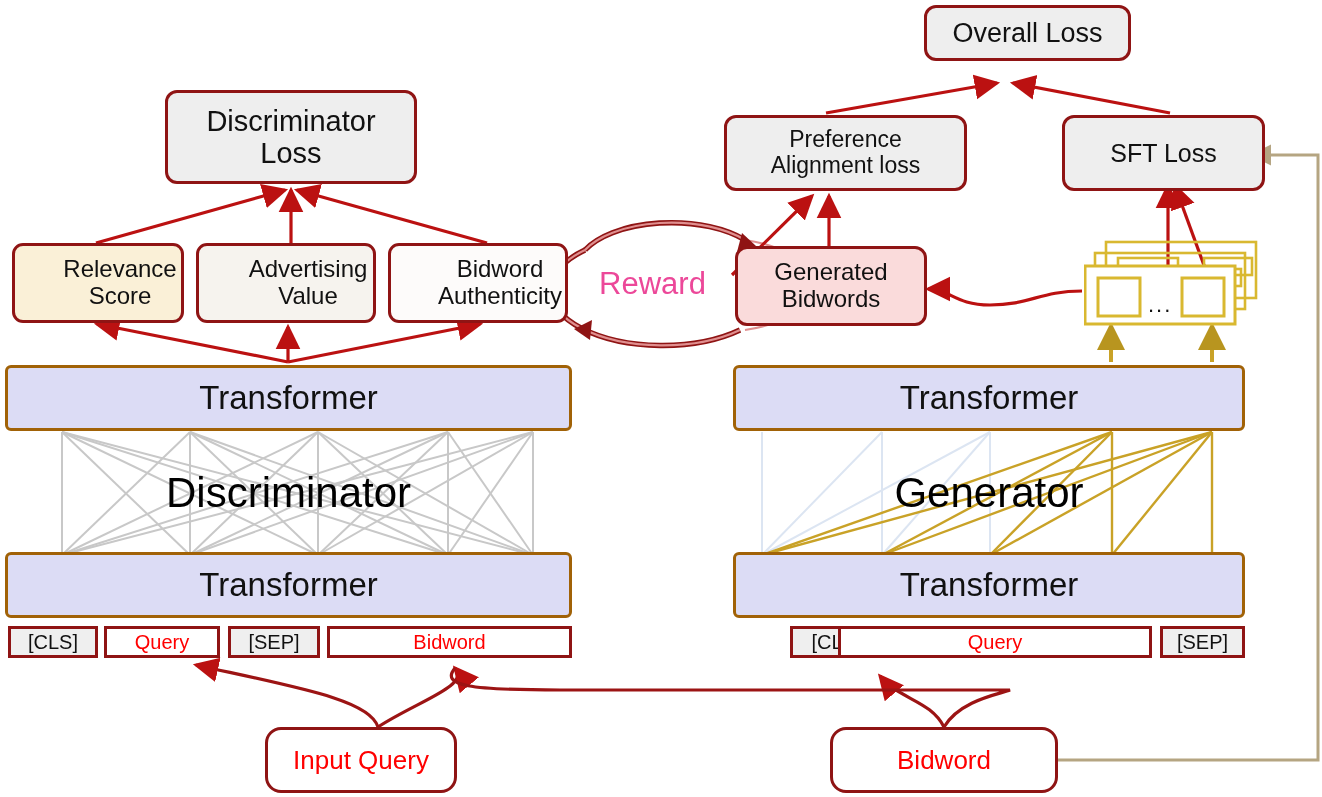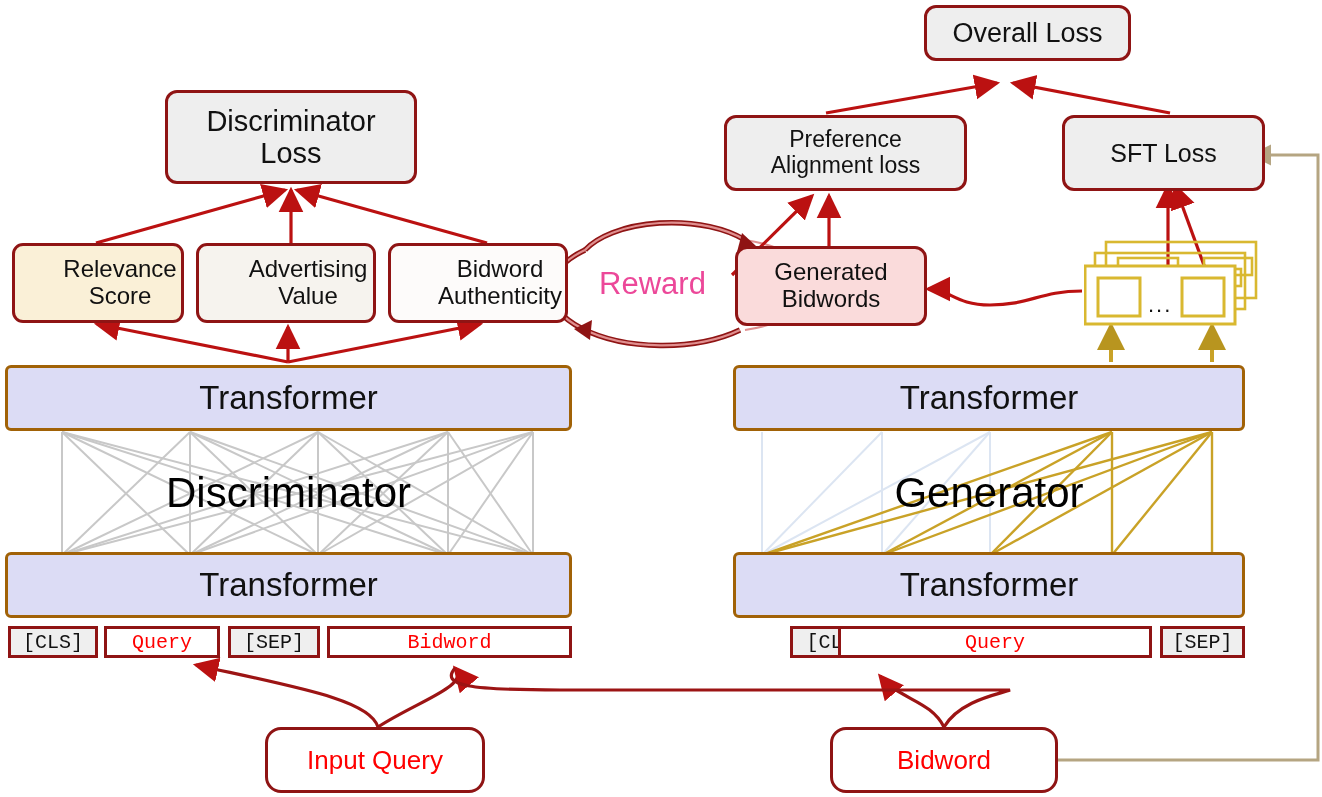--- a/index.html
+++ b/index.html
@@ -46,21 +46,20 @@
     background: #dcdcf5;
     border: 3px solid #a16207;
     border-radius: 6px;
   }
   .token {
     position: absolute;
     box-sizing: border-box;
     border: 3px solid #8f1414;
     display: flex; align-items: center; justify-content: center;
     background: #ffffff;
-    font-family: Liberation Mono, monospace;
   }
   .token.special {
     background: #efefef;
     color: #111111;
   }
   .token.content {
     color: #ff0000;
   }
   .src-box {
     position: absolute;
@@ -278,17 +277,17 @@
   <div class="node transformer" style="left:733px; top:365px; width:512px; height:66px; font-size:33px;">Transformer</div>
 
   <div class="blocklabel" style="left:733px; top:462px; width:512px; height:62px;">Generator</div>
 
   <div class="node transformer" style="left:733px; top:552px; width:512px; height:66px; font-size:33px;">Transformer</div>
 
   <div class="token special" style="left:790px; top:626px; width:93px; height:32px; font-size:20px;">[CLS]</div>
   <div class="token content" style="left:838px; top:626px; width:314px; height:32px; font-size:20px;">Query</div>
   <div class="token special" style="left:1160px; top:626px; width:85px; height:32px; font-size:20px;">[SEP]</div>
 
-  <div class="src-box" style="left:265px; top:727px; width:220px; height:66px; font-size:26px;">Input Query</div>
+  <div class="src-box" style="left:265px; top:727px; width:192px; height:66px; font-size:26px;">Input Query</div>
 
   <div class="src-box" style="left:830px; top:727px; width:228px; height:66px; font-size:26px;">Bidword</div>
 
 </div>
 
 </body></html>

